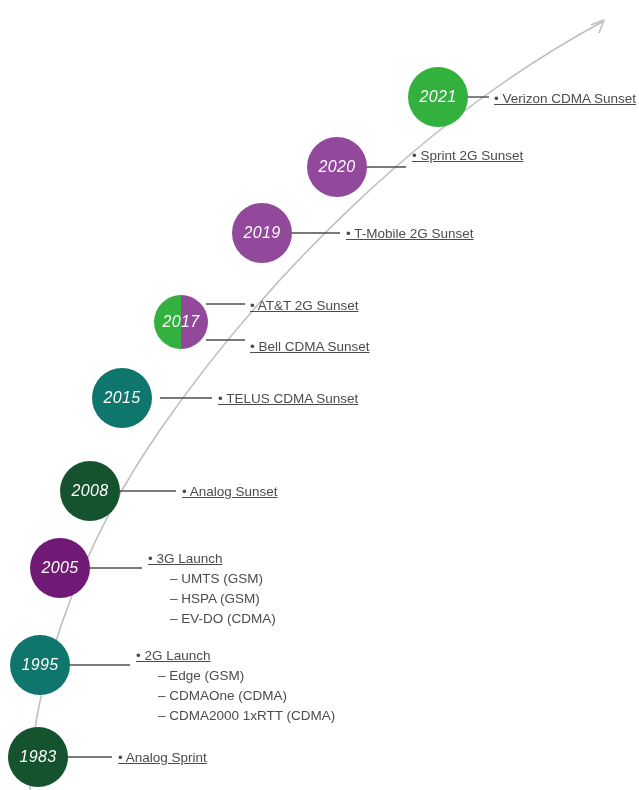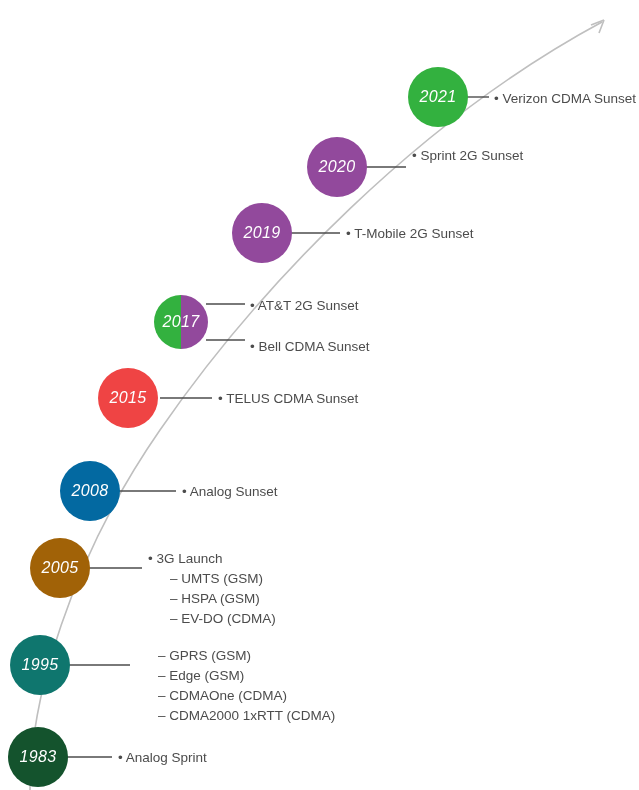--- a/index.html
+++ b/index.html
@@ -64,20 +64,21 @@
   .callout {
     position: absolute;
     color: #4c4c4c;
     font-size: 13.5px;
     line-height: 20px;
     white-space: nowrap;
     font-family: "Liberation Sans", "DejaVu Sans", sans-serif;
   }
   .callout .bullet-line {
     display: block;
+    text-decoration: underline;
   }
   .callout .sub-line {
     display: block;
     padding-left: 22px;
   }
 </style>
 </head>
 <body>
 
 <div id="timeline-root">
@@ -99,27 +100,27 @@
       </g>
   </svg>
 
   <div id="nodes-layer">
       <div class="node" style="left: 8px; top: 727px; width: 60px; height: 60px; background: #14532d;">
         <span class="node-label">1983</span>
       </div>
       <div class="node" style="left: 10px; top: 635px; width: 60px; height: 60px; background: #0f766e;">
         <span class="node-label">1995</span>
       </div>
-      <div class="node" style="left: 30px; top: 538px; width: 60px; height: 60px; background: #a16207;">
+      <div class="node" style="left: 30px; top: 538px; width: 60px; height: 60px; background: #701a75;">
         <span class="node-label">2005</span>
       </div>
-      <div class="node" style="left: 60px; top: 461px; width: 60px; height: 60px; background: #0369a1;">
+      <div class="node" style="left: 60px; top: 461px; width: 60px; height: 60px; background: #14532d;">
         <span class="node-label">2008</span>
       </div>
-      <div class="node" style="left: 98px; top: 368px; width: 60px; height: 60px; background: #ef4444;">
+      <div class="node" style="left: 92px; top: 368px; width: 60px; height: 60px; background: #0f766e;">
         <span class="node-label">2015</span>
       </div>
       <div class="node" style="left: 154px; top: 295px; width: 54px; height: 54px; background: transparent;">
         <div class="node-half-left" style="background: rgb(51, 177, 63);"></div>
         <div class="node-half-right" style="background: rgb(146, 73, 156);"></div>
         <span class="node-label">2017</span>
       </div>
       <div class="node" style="left: 232px; top: 203px; width: 60px; height: 60px; background: rgb(146, 73, 156);">
         <span class="node-label">2019</span>
       </div>
@@ -128,21 +129,21 @@
       </div>
       <div class="node" style="left: 408px; top: 67px; width: 60px; height: 60px; background: rgb(51, 177, 63);">
         <span class="node-label">2021</span>
       </div>
     </div>
   <div id="callouts-layer">
       <div class="callout" style="left: 118px; top: 748px;">
         <span class="bullet-line">• Analog Sprint</span>
       </div>
       <div class="callout" style="left: 136px; top: 646px;">
-        <span class="sub-line">– GPRS (GSM)</span>
+        <span class="bullet-line">• 2G Launch</span>
         <span class="sub-line">– Edge (GSM)</span>
         <span class="sub-line">– CDMAOne (CDMA)</span>
         <span class="sub-line">– CDMA2000 1xRTT (CDMA)</span>
       </div>
       <div class="callout" style="left: 148px; top: 549px;">
         <span class="bullet-line">• 3G Launch</span>
         <span class="sub-line">– UMTS (GSM)</span>
         <span class="sub-line">– HSPA (GSM)</span>
         <span class="sub-line">– EV-DO (CDMA)</span>
       </div>

